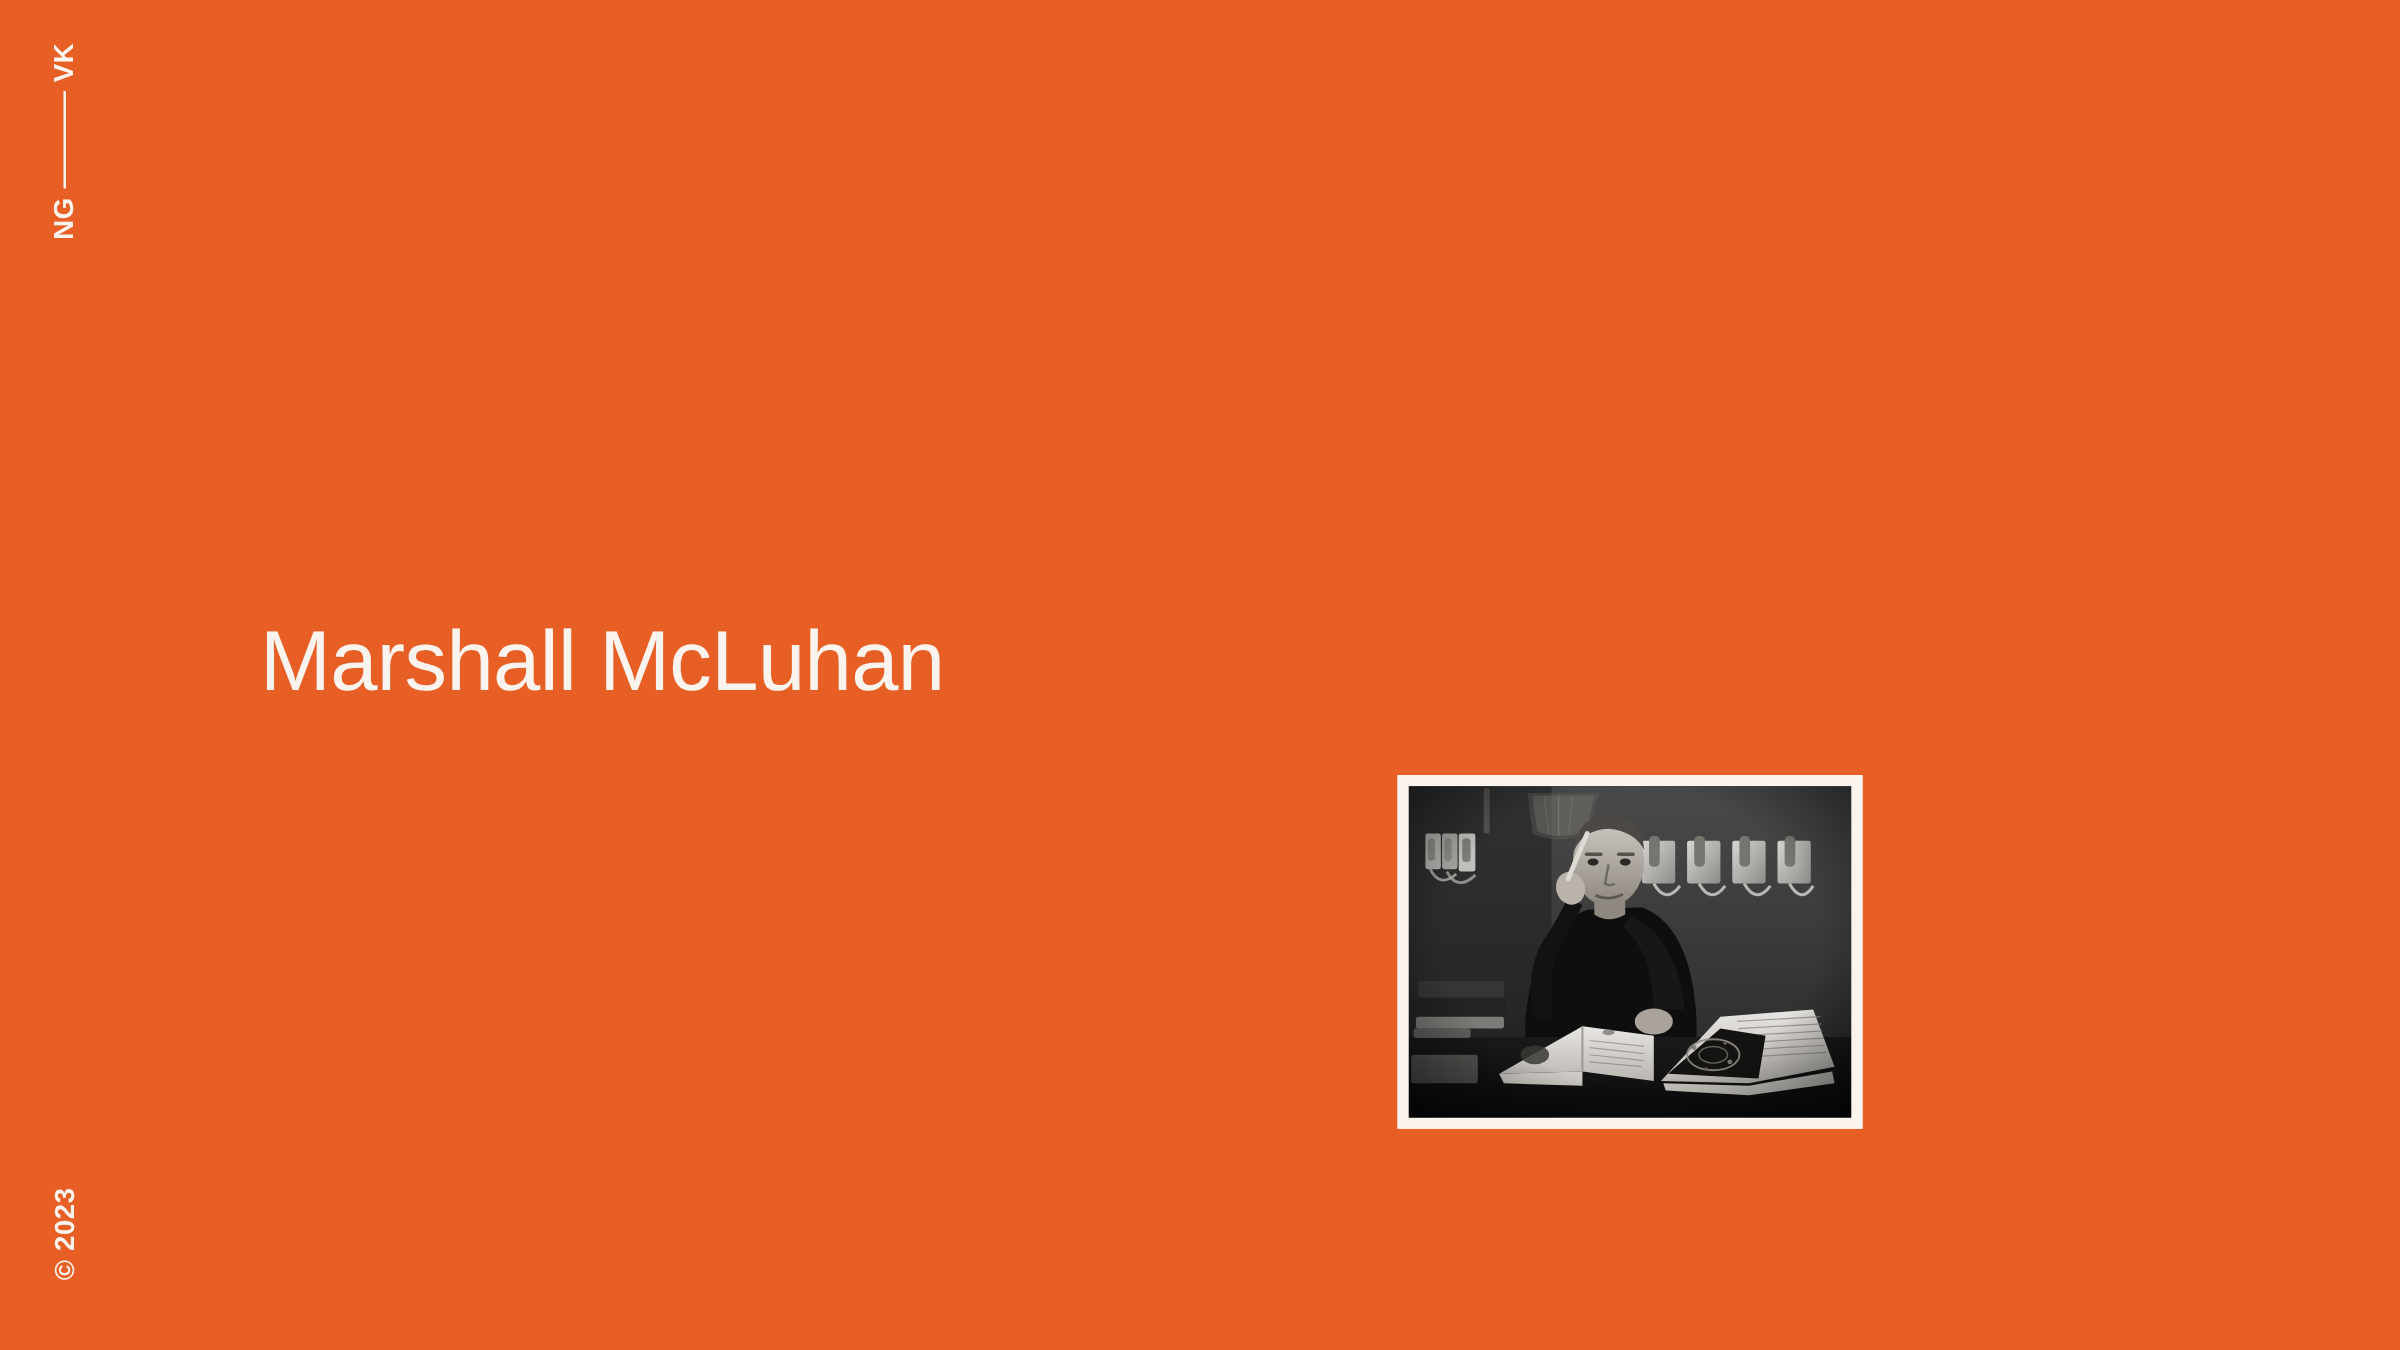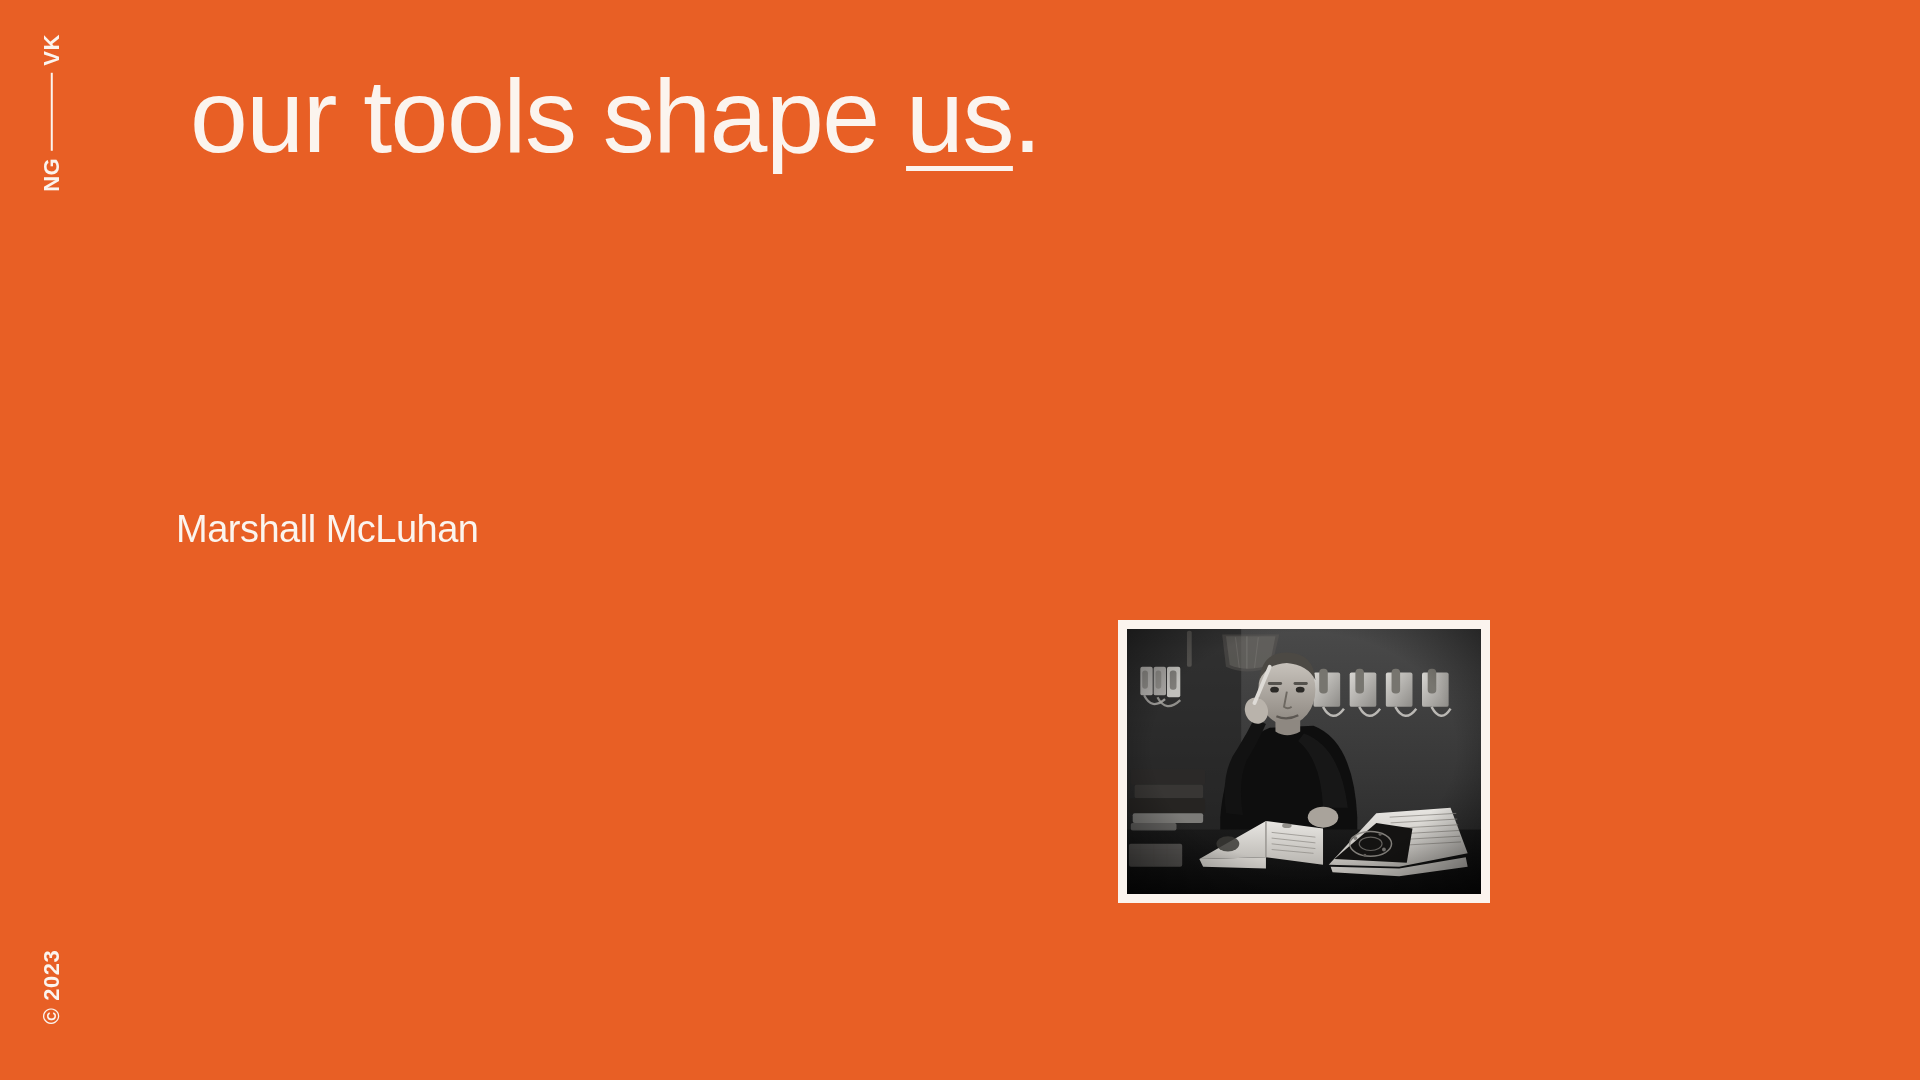--- a/index.html
+++ b/index.html
@@ -92,23 +92,23 @@
     margin: 0;
   }
   .ul {
     text-decoration: underline;
     text-decoration-thickness: 5px;
     text-underline-offset: 14px;
   }
 
   .attribution {
     position: absolute;
-    left: 176px;
+    left: 208px;
     top: 498px;
-    font-size: 38px;
+    font-size: 68px;
     line-height: 62px;
     color: #FBF4EE;
     letter-spacing: -0.5px;
     white-space: nowrap;
   }
 
   
   .photo-frame {
     position: absolute;
     left: 1118px;
@@ -144,21 +144,20 @@
       <span class="brand-rule"></span>
       <span>VK</span>
     </div>
   </div>
 
   <div class="copyright">
     <div class="copyright-inner">© 2023</div>
   </div>
 
   <div class="quote-block">
-    <div class="quote-line"><span>our tools shape </span><span class="ul">us</span><span>.</span></div>
   </div>
 
   <div class="attribution">Marshall McLuhan</div>
 
   <div class="photo-frame">
     <div class="photo-inner">
       <svg viewBox="0 0 372 283" preserveAspectRatio="xMidYMid slice">
         <defs>
           <linearGradient id="wallg" x1="0" y1="0" x2="0" y2="1">
             <stop offset="0%" stop-color="#4a4a4a"></stop>

